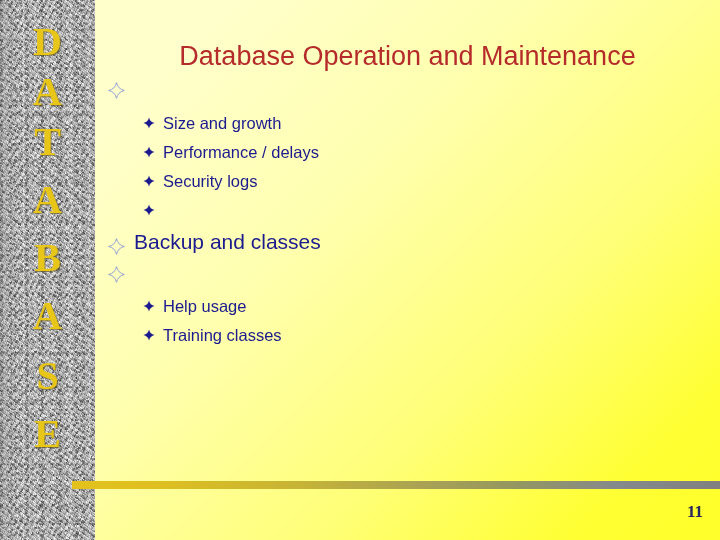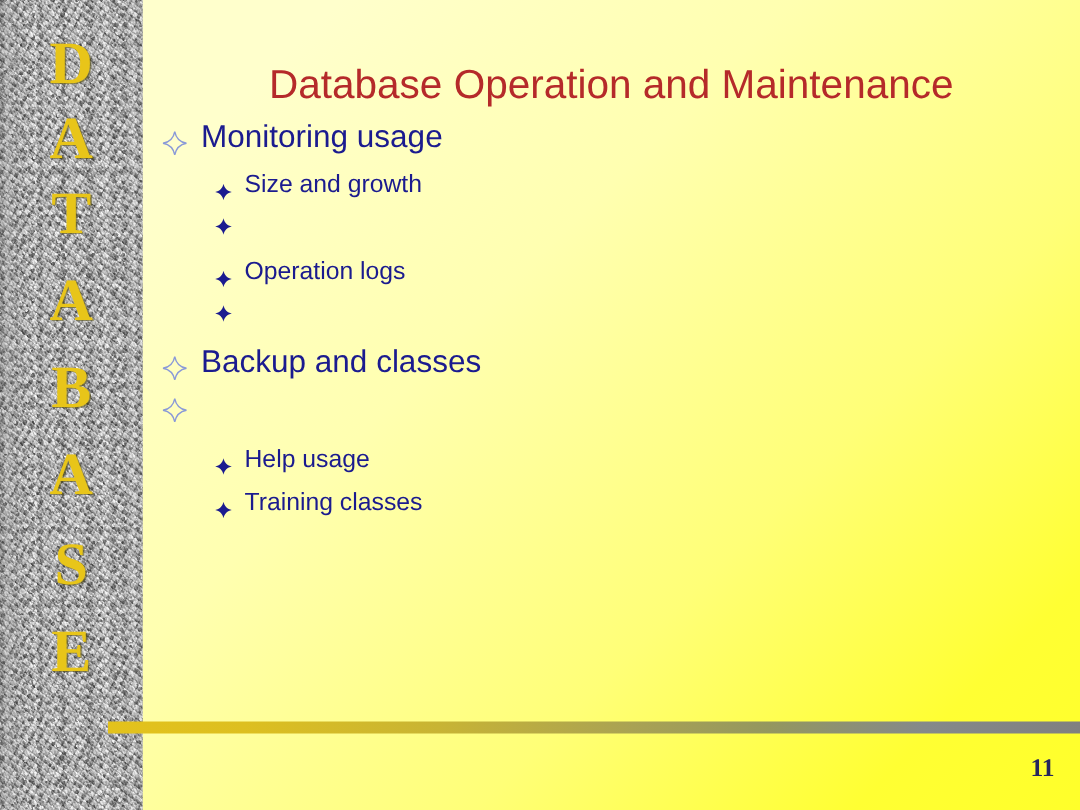--- a/index.html
+++ b/index.html
@@ -136,21 +136,21 @@
     align-items: center;
   }
   .lvl2 {
     position: absolute;
     left: 143px;
     font-size: 16.5px;
     line-height: 23px;
     color: #1b1b8f;
     white-space: nowrap;
     display: flex;
-    align-items: center;
+    align-items: flex-start;
   }
   .star-hollow {
     display: inline-block;
     width: 17px;
     height: 17px;
     margin-right: 9px;
     flex: none;
   }
   .star-solid {
     display: inline-block;
@@ -210,47 +210,47 @@
   </div>
 
   <div id="title">Database Operation and Maintenance</div>
 
   <div class="lvl1" style="top:78px">
     <span class="star-hollow">
       <svg viewBox="0 0 20 20" width="17" height="17" aria-hidden="true">
         <path d="M10 0.8 C10.9 5.6 14.4 9.1 19.2 10 C14.4 10.9 10.9 14.4 10 19.2 C9.1 14.4 5.6 10.9 0.8 10 C5.6 9.1 9.1 5.6 10 0.8 Z" fill="none" stroke="#8a9ad8" stroke-width="1.1"></path>
       </svg>
     </span>
-    <span>Monitoring usage</span>
   </div>
 
   <div class="lvl2" style="top:112px">
     <span class="star-solid">
       <svg viewBox="0 0 20 20" width="12" height="12" aria-hidden="true">
         <path d="M10 0.8 C10.9 5.6 14.4 9.1 19.2 10 C14.4 10.9 10.9 14.4 10 19.2 C9.1 14.4 5.6 10.9 0.8 10 C5.6 9.1 9.1 5.6 10 0.8 Z" fill="#1b1b8f"></path>
       </svg>
     </span>
     <span>Size and growth</span>
   </div>
 
   <div class="lvl2" style="top:141px">
     <span class="star-solid">
       <svg viewBox="0 0 20 20" width="12" height="12" aria-hidden="true">
         <path d="M10 0.8 C10.9 5.6 14.4 9.1 19.2 10 C14.4 10.9 10.9 14.4 10 19.2 C9.1 14.4 5.6 10.9 0.8 10 C5.6 9.1 9.1 5.6 10 0.8 Z" fill="#1b1b8f"></path>
       </svg>
     </span>
+    <span>Performance / delays</span>
   </div>
 
   <div class="lvl2" style="top:170px">
     <span class="star-solid">
       <svg viewBox="0 0 20 20" width="12" height="12" aria-hidden="true">
         <path d="M10 0.8 C10.9 5.6 14.4 9.1 19.2 10 C14.4 10.9 10.9 14.4 10 19.2 C9.1 14.4 5.6 10.9 0.8 10 C5.6 9.1 9.1 5.6 10 0.8 Z" fill="#1b1b8f"></path>
       </svg>
     </span>
-    <span>Operation logs</span>
+    <span>Security logs</span>
   </div>
 
   <div class="lvl2" style="top:199px">
     <span class="star-solid">
       <svg viewBox="0 0 20 20" width="12" height="12" aria-hidden="true">
         <path d="M10 0.8 C10.9 5.6 14.4 9.1 19.2 10 C14.4 10.9 10.9 14.4 10 19.2 C9.1 14.4 5.6 10.9 0.8 10 C5.6 9.1 9.1 5.6 10 0.8 Z" fill="#1b1b8f"></path>
       </svg>
     </span>
   </div>
 

